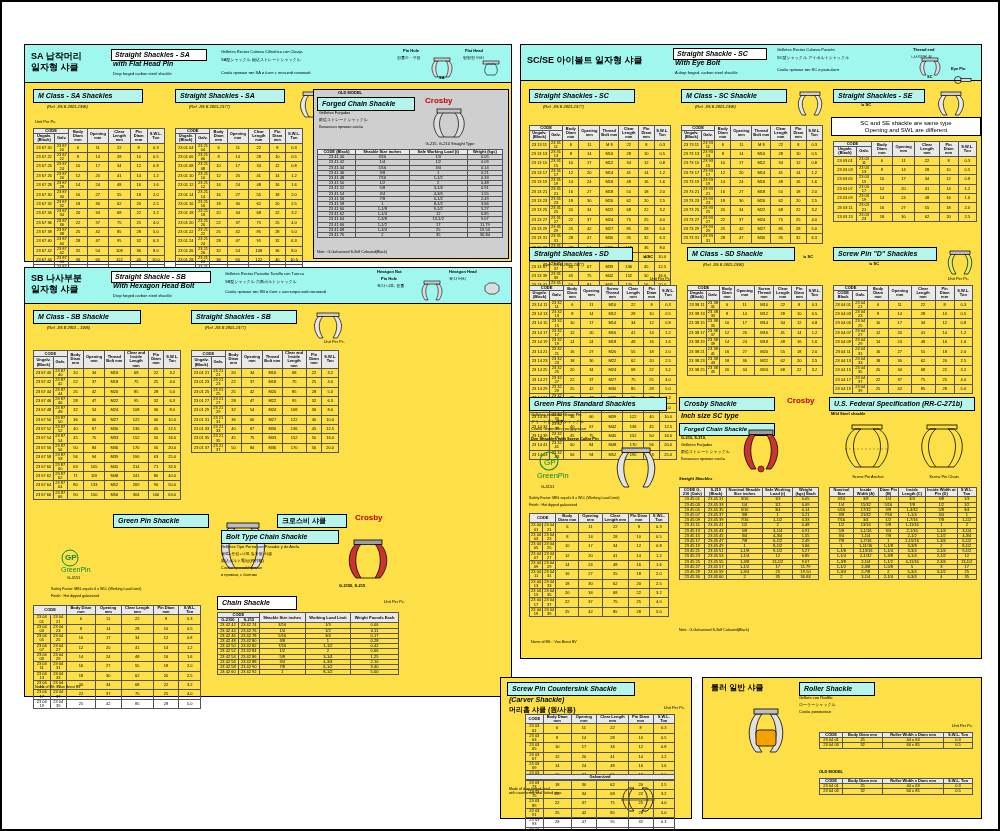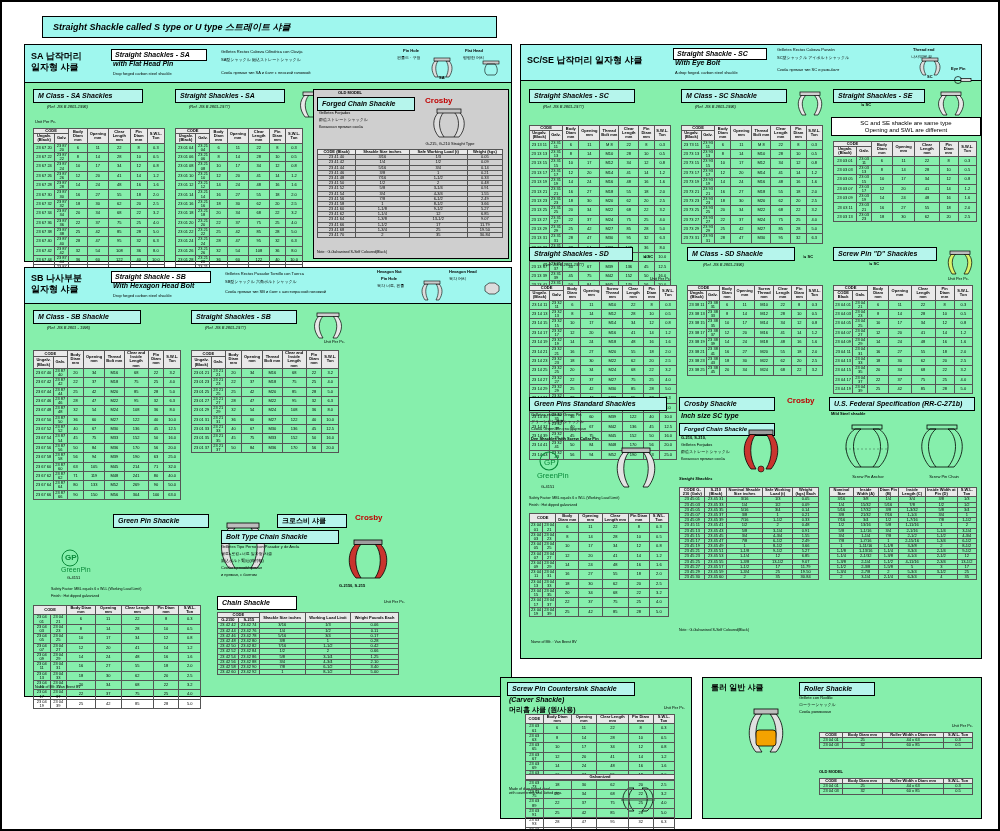--- a/index.html
+++ b/index.html
@@ -14,40 +14,37 @@
   .b{font-weight:bold;}
   .c{text-align:center;}
   .r{text-align:right;}
   .tiny{font-size:4px;line-height:1.05;}
   .t6{font-size:6px;line-height:1.1;}
   .t7{font-size:7px;line-height:1.1;}
   .t8{font-size:8px;line-height:1.1;}
   .t9{font-size:9px;line-height:1.15;}
 
   .title-bar{border:1px solid #000;background:#9ff7ee;display:flex;align-items:center;padding-left:10px;}
-  .panel{border:1px solid #000;background:#86efac;padding-left:37px;}
+  .panel{border:1px solid #000;background:#fde047;padding-left:37px;}
   .lbl-box{border:1px solid #000;background:#b6f5ec;padding:2px 4px;}
   .wht-box{border:1px solid #000;background:#fff;padding:1px 3px;}
 
   table.grid{border-collapse:collapse;width:100%;}
   table.grid th,table.grid td{border:1px solid #555;padding:0 1px;font-size:4px;line-height:1.05;text-align:center;font-family:"Liberation Sans",sans-serif;}
   table.grid th{background:#e9e9e9;font-weight:bold;font-size:4px;}
   .dark-panel{background:#cfcfcf;border:1px solid #000;}
   .crosby{color:#c00000;font-weight:bold;}
   .gp-green{color:#0a8a3a;font-weight:bold;}
   .note{font-size:3.6px;line-height:1.05;}
 </style>
 </head>
 <body>
 
 <div class="page">
 
-  <div class="abs title-bar" style="left:40px;top:14px;width:455px;height:22px;">
-    <span class="b ital t9">Straight Shackle   called  S type or U type        스트레이트 샤클</span>
-  </div>
 
   <div class="abs panel" style="left:22px;top:42px;width:488px;height:218px;">
 
     <div class="abs cyan" style="left:0;top:0;width:486px;height:38px;border-bottom:1px solid #000;"></div>
     <div class="abs b t9" style="left:6px;top:6px;width:76px;line-height:1.25;white-space:pre-line;">SA 납작머리
 일자형 샤클</div>
     <div class="abs wht-box b t7 ital" style="left:86px;top:4px;width:96px;">Straight Shackles - SA</div>
     <div class="abs b t7 ital" style="left:88px;top:15px;">with Flat Head Pin</div>
     <div class="abs tiny" style="left:88px;top:27px;">Drop forged carbon steel shackle</div>
     <div class="abs tiny" style="left:196px;top:5px;">Grilletes Rectos Cabeza Cilíndrica con Clavija</div>
@@ -1133,21 +1130,21 @@
               <td>8-1/2</td>
               <td>5.00</td>
             </tr>
           </tbody>
       </table>
     </div>
   </div>
 
   <div class="abs panel" style="left:518px;top:42px;width:462px;height:615px;">
     <div class="abs cyan" style="left:0;top:0;width:460px;height:36px;border-bottom:1px solid #000;"></div>
-    <div class="abs b t9" style="left:6px;top:10px;width:140px;">SC/SE 납작머리 일자형 샤클</div>
+    <div class="abs b t9" style="left:6px;top:10px;width:140px;">SC/SE 아이볼트 일자형 샤클</div>
     <div class="abs wht-box b t7 ital" style="left:152px;top:3px;width:94px;">Straight Shackle - SC</div>
     <div class="abs b t7 ital" style="left:154px;top:14px;">With Eye Bolt</div>
     <div class="abs tiny" style="left:154px;top:26px;">A drop forged. carbon steel shackle</div>
     <div class="abs tiny" style="left:256px;top:3px;">Grilletes Rectos Cabeza Punzón</div>
     <div class="abs tiny" style="left:256px;top:11px;">SC型シャックル   アイボルトシャックル</div>
     <div class="abs tiny" style="left:256px;top:23px;">Скоба прямая тип SC и рым-болт</div>
     <div class="abs tiny b" style="left:392px;top:3px;">Thread end</div>
     <div class="abs tiny" style="left:390px;top:10px;">나사부분 끝</div>
     <div class="abs tiny b" style="left:430px;top:22px;">Eye Pin</div>
     <div class="abs tiny b" style="left:406px;top:30px;">SC</div>

